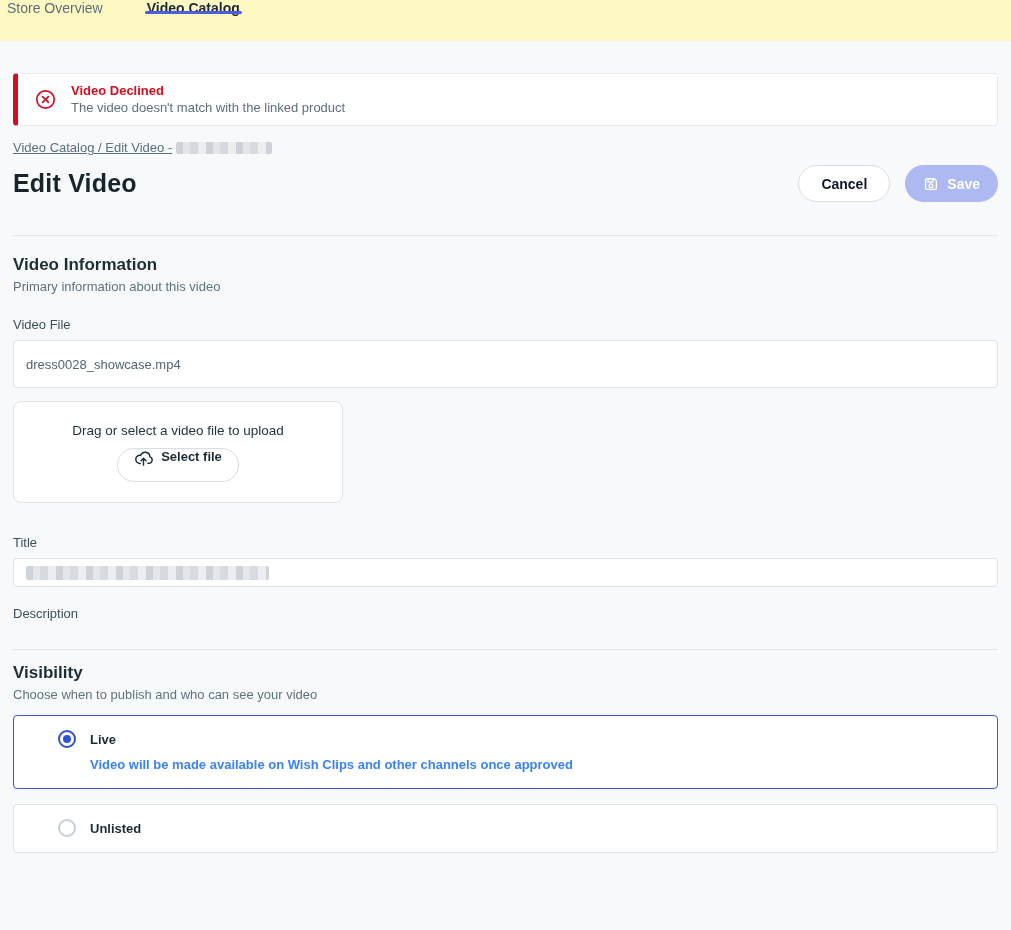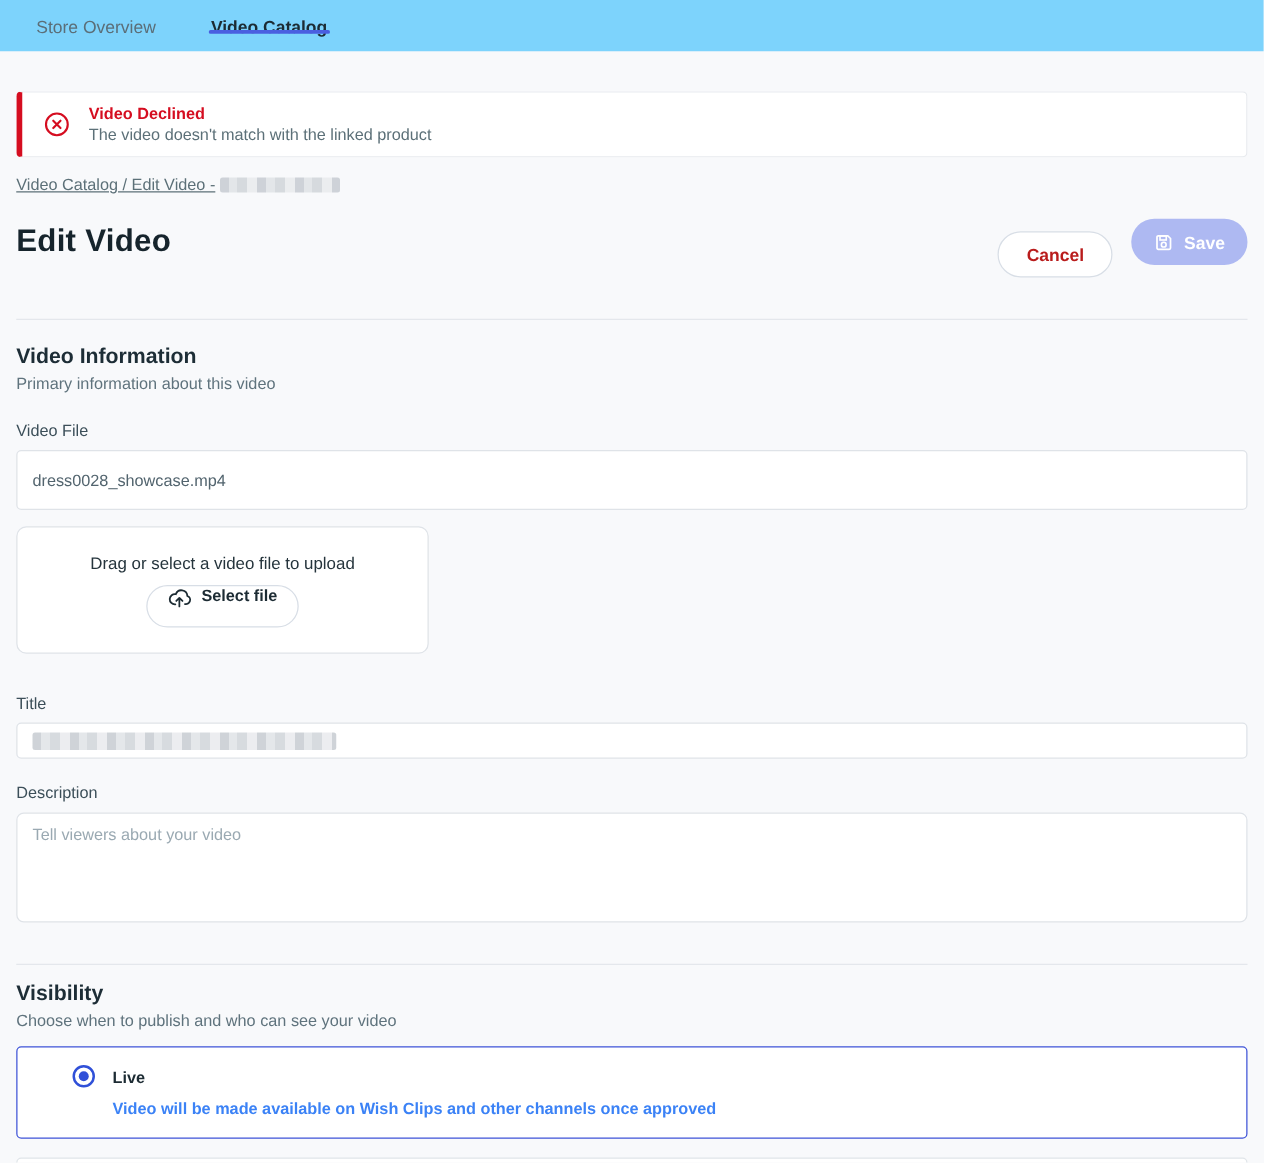--- a/index.html
+++ b/index.html
@@ -3,21 +3,21 @@
 <meta charset="utf-8">
 <style>
   * { margin:0; padding:0; box-sizing:border-box; }
   html,body { width:1011px; height:930px; }
   body {
     font-family:"Liberation Sans","DejaVu Sans",sans-serif;
     background:#f8f9fb; color:#1c2b33; overflow:hidden;
     -webkit-font-smoothing:antialiased;
   }
   
-  .tabbar { background:#7dd3fc; height:41px; display:flex; align-items:center; padding-left:27px; }
+  .tabbar { background:#fef9c3; height:41px; display:flex; align-items:flex-start; padding-left:5px; }
   .tab { position:relative; display:flex; align-items:center; padding:0 2px; margin-right:40px;
          font-size:14px; color:#5b6e78; cursor:pointer; }
   .tab.active { color:#1c2b33; font-weight:700; }
   .tab.active .tab-underline { position:absolute; left:0; right:0; bottom:2px; height:3px;
          border-radius:2px; background:#4a5fe0; }
   
   .page { padding:0 13px; }
   
   .alert { margin-top:32px; background:#ffffff; border:1px solid #e7eaee; border-left:5px solid #d50d20;
            border-radius:4px; height:53px; display:flex; align-items:center; padding-left:17px; }
@@ -30,21 +30,21 @@
     background:repeating-linear-gradient(90deg,#c7ccd2 0 7px,#e0e3e7 7px 14px,#d1d5da 14px 22px,#e9ebee 22px 30px); }
   .redacted.bc { width:96px; height:12px; margin-left:4px; }
   .redacted.title-val { width:243px; height:14px; margin-top:8px; }
   
   .header-row { margin-top:10px; display:flex; align-items:center; justify-content:space-between;gap:10px; }
   .page-title { font-size:25px; font-weight:700; color:#16242c; letter-spacing:.2px; }
   .actions { display:flex; align-items:center; }
   .btn { height:37px; border-radius:19px; font-size:14px; font-weight:700; cursor:pointer;
          display:inline-flex; align-items:center; justify-content:center;
          font-family:"Liberation Sans","DejaVu Sans",sans-serif; }
-  .btn-cancel { background:#ffffff; border:1px solid #d8dee6; color:#b91c1c; padding:0 22px; margin-right:15px;margin-top:20px; }
+  .btn-cancel { background:#ffffff; border:1px solid #d8dee6; color:#0f172a; padding:0 22px; margin-right:15px; }
   .btn-save { background:#aeb9f2; border:none; color:#ffffff; padding:0 18px; }
   .btn-save .icn { margin-right:8px; display:flex; }
   
   .divider { border-top:1px solid #e4e7ec; }
   .divider.d1 { margin-top:33px; }
   .divider.d2 { margin-top:28px; }
   .section-title { font-size:17px; font-weight:700; color:#1d2d36; margin-top:19px; }
   .section-title.vis { margin-top:13px; }
   .section-sub { font-size:13px; color:#5f737d; margin-top:4px; }
   .field-label { font-size:13px; color:#3c4f59; font-weight:500; display:block; }
@@ -157,21 +157,20 @@
       <span>Select file</span>
     </button>
   </div>
 
   <label class="field-label l-title">Title</label>
   <div class="input-like">
     <span class="redacted title-val"></span>
   </div>
 
   <label class="field-label l-desc">Description</label>
-  <textarea class="desc-area" placeholder="Tell viewers about your video" style=""></textarea>
 
   <div class="divider d2"></div>
 
   
   <h2 class="section-title vis">Visibility</h2>
   <p class="section-sub">Choose when to publish and who can see your video</p>
 
   <div class="option-card selected">
     <span class="radio"></span>
     <div>

